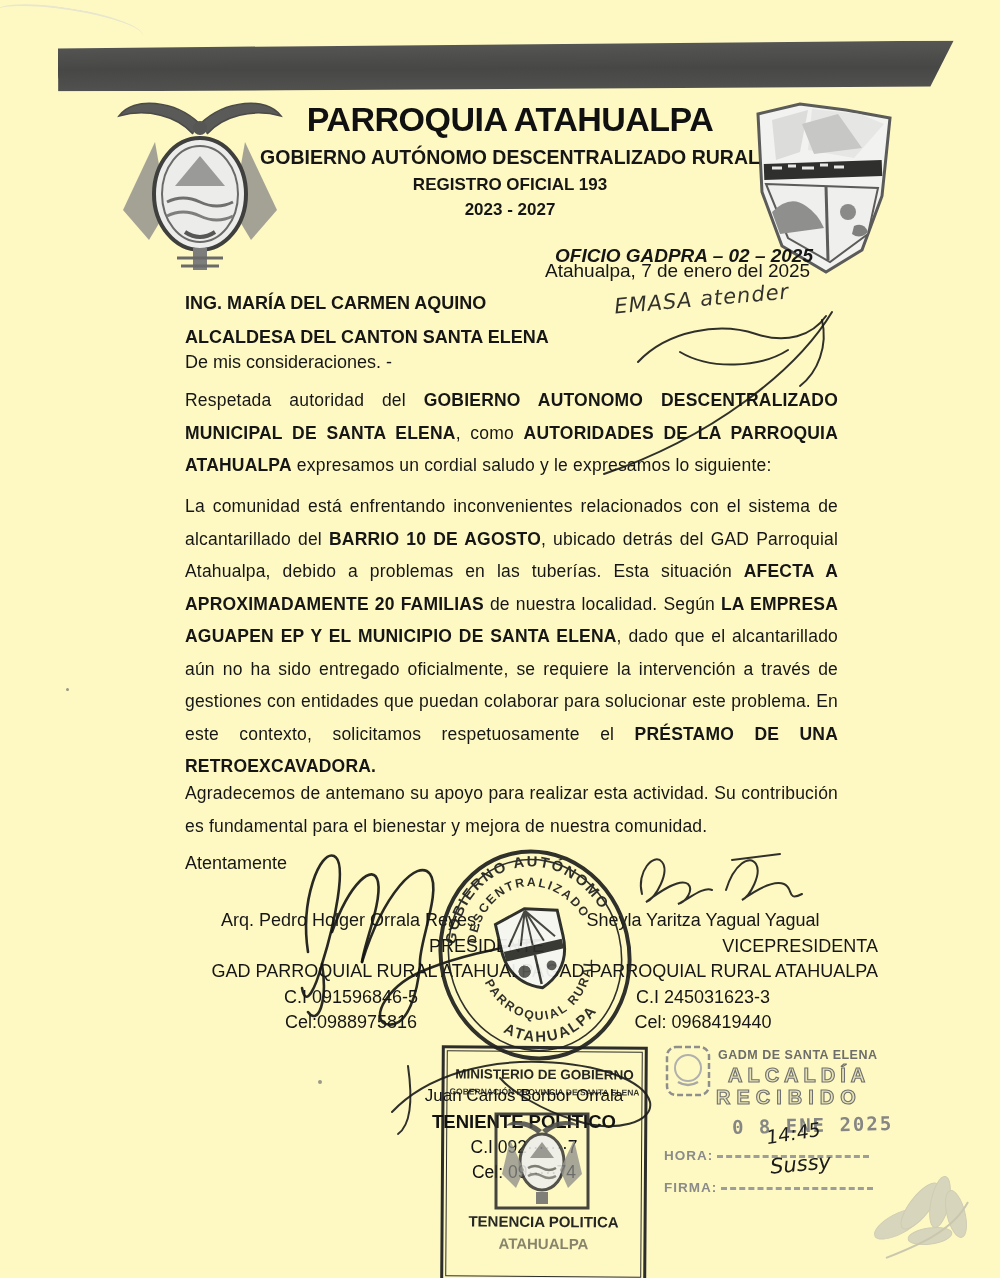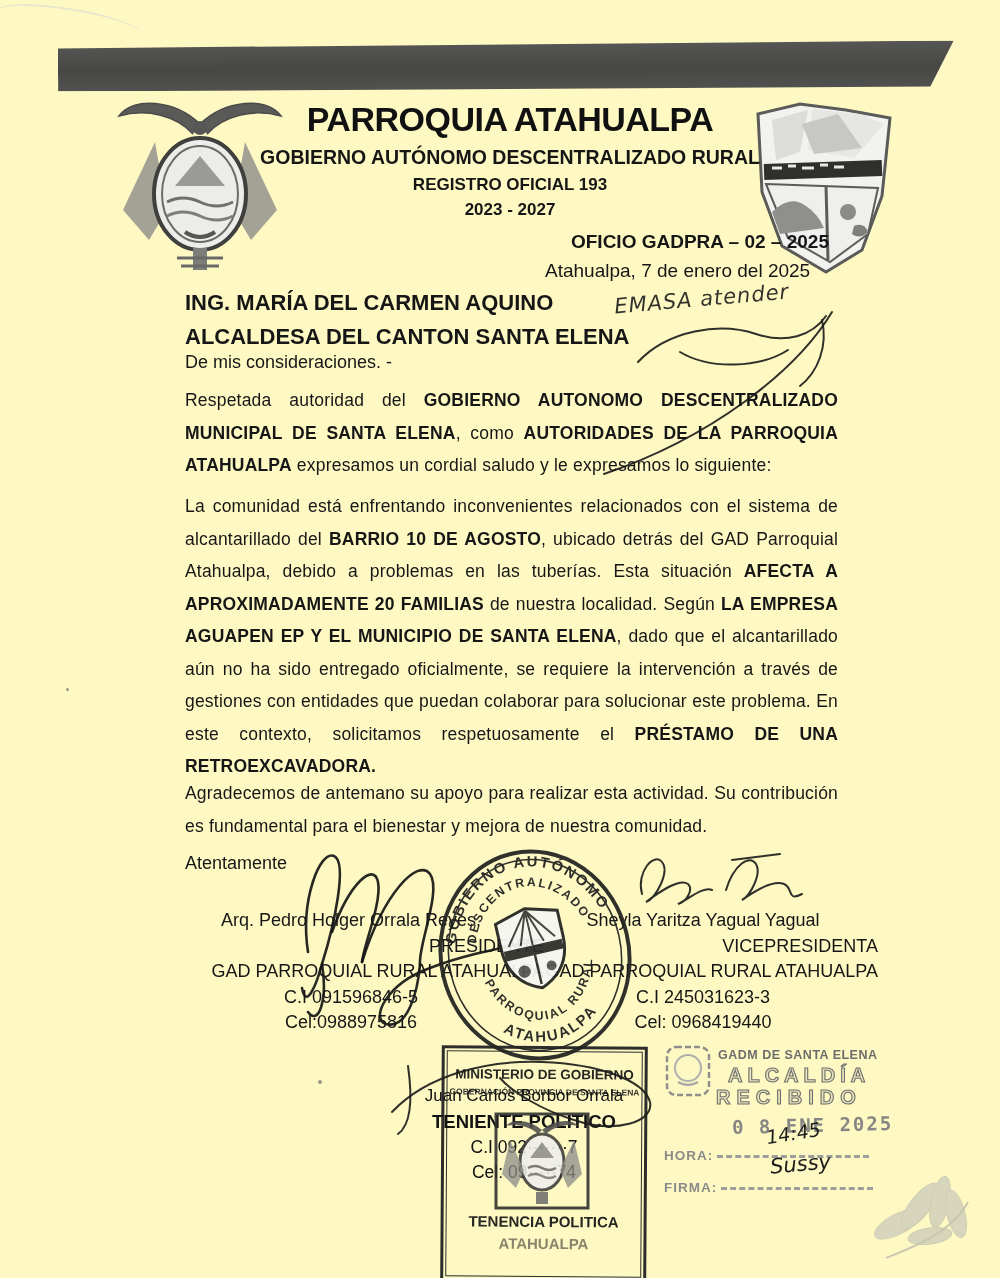--- a/index.html
+++ b/index.html
@@ -17,27 +17,27 @@
     clip-path:polygon(0 10%,99.2% 0,96.6% 96%,0 100%);
     transform:rotate(-0.2deg);
   }
   .corner-curl{left:-8px;top:8px;width:150px;height:50px;border-top:2px solid #d7d7d4;border-radius:50%/30%;transform:rotate(9deg);opacity:.55;}
   .speck{background:#6f6f6d;border-radius:50%;opacity:.7;}
   
   .hdr{left:248px;top:100px;width:524px;text-align:center;line-height:1.12;}
   .hdr .title{font-size:34px;font-weight:bold;letter-spacing:-.5px;color:#111;}
   .hdr .s1{font-size:19.5px;font-weight:bold;margin-top:9px;}
   .hdr .s2,.hdr .s3,.hdr .s4{font-size:17px;font-weight:bold;margin-top:6px;}
-  .oficio{left:555px;top:231px;width:290px;text-align:center;font-size:19px;font-weight:bold;}
+  .oficio{left:555px;top:245px;width:290px;text-align:left;font-size:19px;font-weight:bold;font-style:italic;}
   .dateline{left:545px;top:260px;width:300px;text-align:left;font-size:19px;}
   
   .hand{font-family:"DejaVu Sans",sans-serif;font-style:italic;color:#1c1c1c;}
   .handnote{left:614px;top:287px;font-size:21px;transform:rotate(-5deg);letter-spacing:1px;opacity:.9;}
   
-  .recip{left:185px;top:286px;width:500px;font-size:22px;font-weight:bold;line-height:34px;}
+  .recip{left:185px;top:286px;width:500px;font-size:18px;font-weight:bold;line-height:34px;}
   .salut{left:185px;top:352px;font-size:18px;}
   .para{left:185px;width:653px;font-size:17.5px;line-height:32.5px;text-align:justify;letter-spacing:.2px;}
   .p1{top:384px;} .p2{top:490px;} .p3{top:777px;}
   .closing{left:185px;top:853px;font-size:18px;}
   
   .sigcol{top:908px;text-align:center;font-size:18px;line-height:24.5px;}
   .sigcol.left{left:158px;width:386px;}
   .sigcol.right{left:528px;width:350px;}
   .sigcol .row{margin-bottom:1px;}
   .sigcol .role,.sigcol .org{font-weight:normal;text-align:right;}

